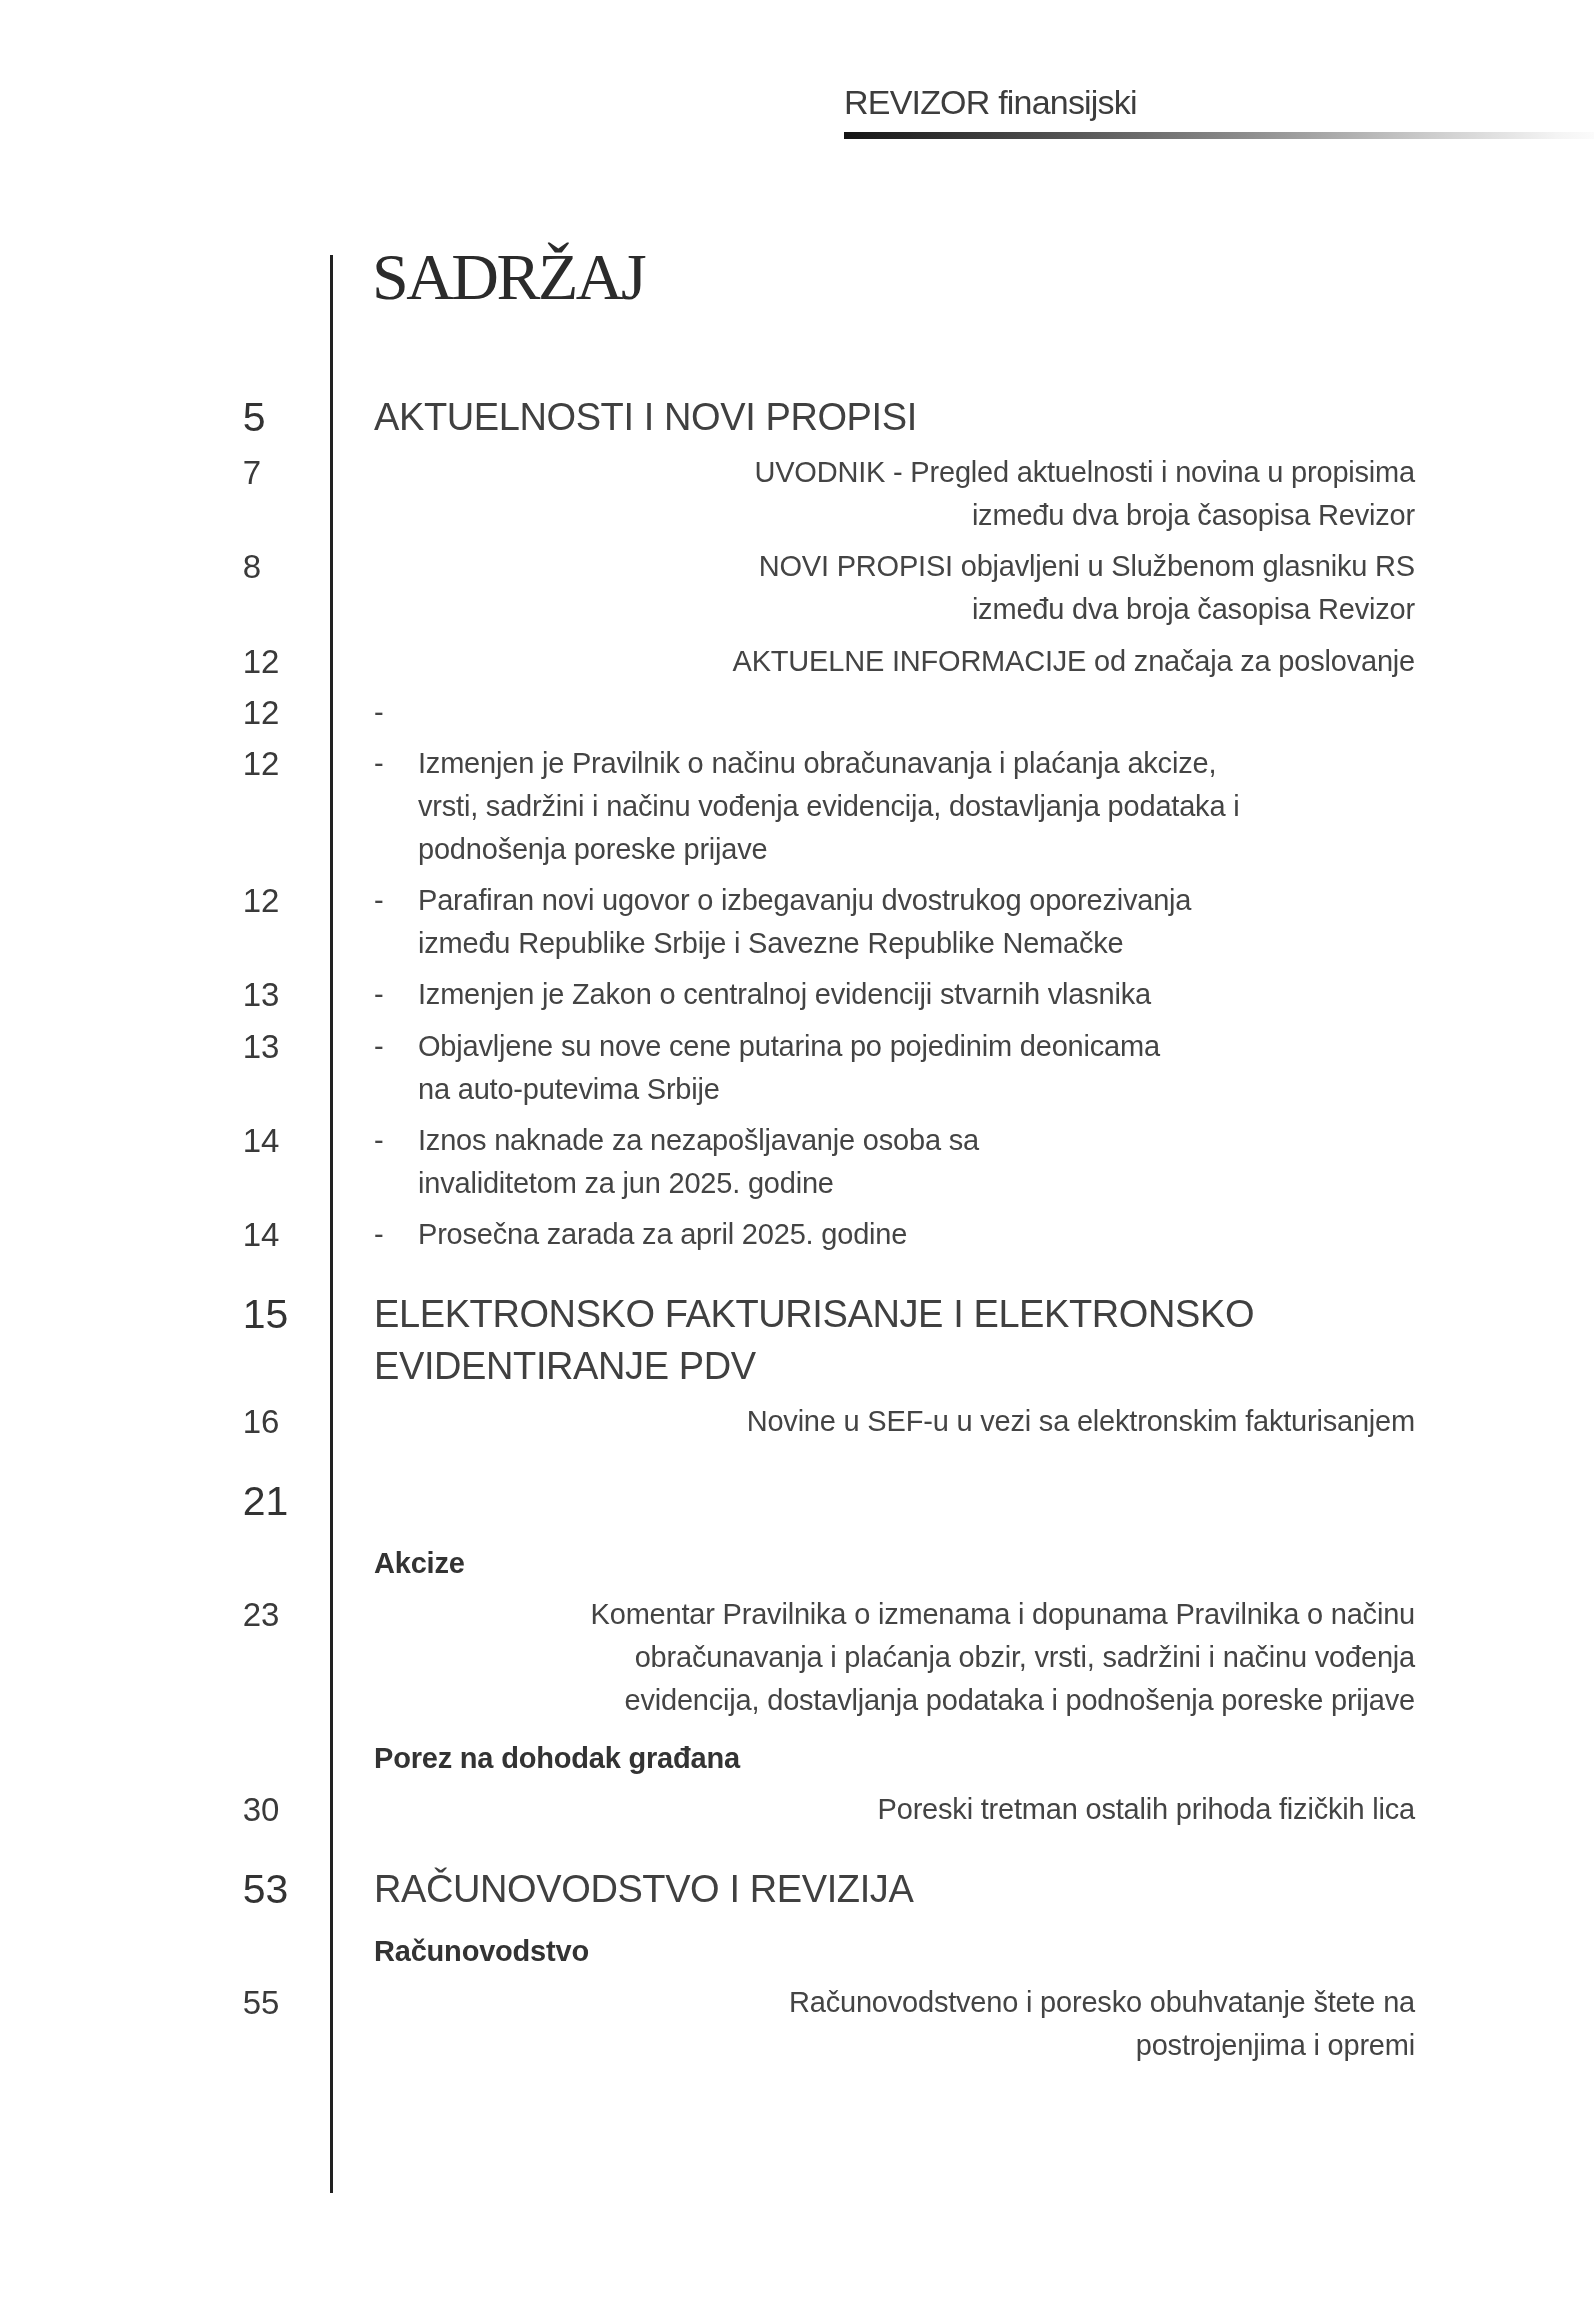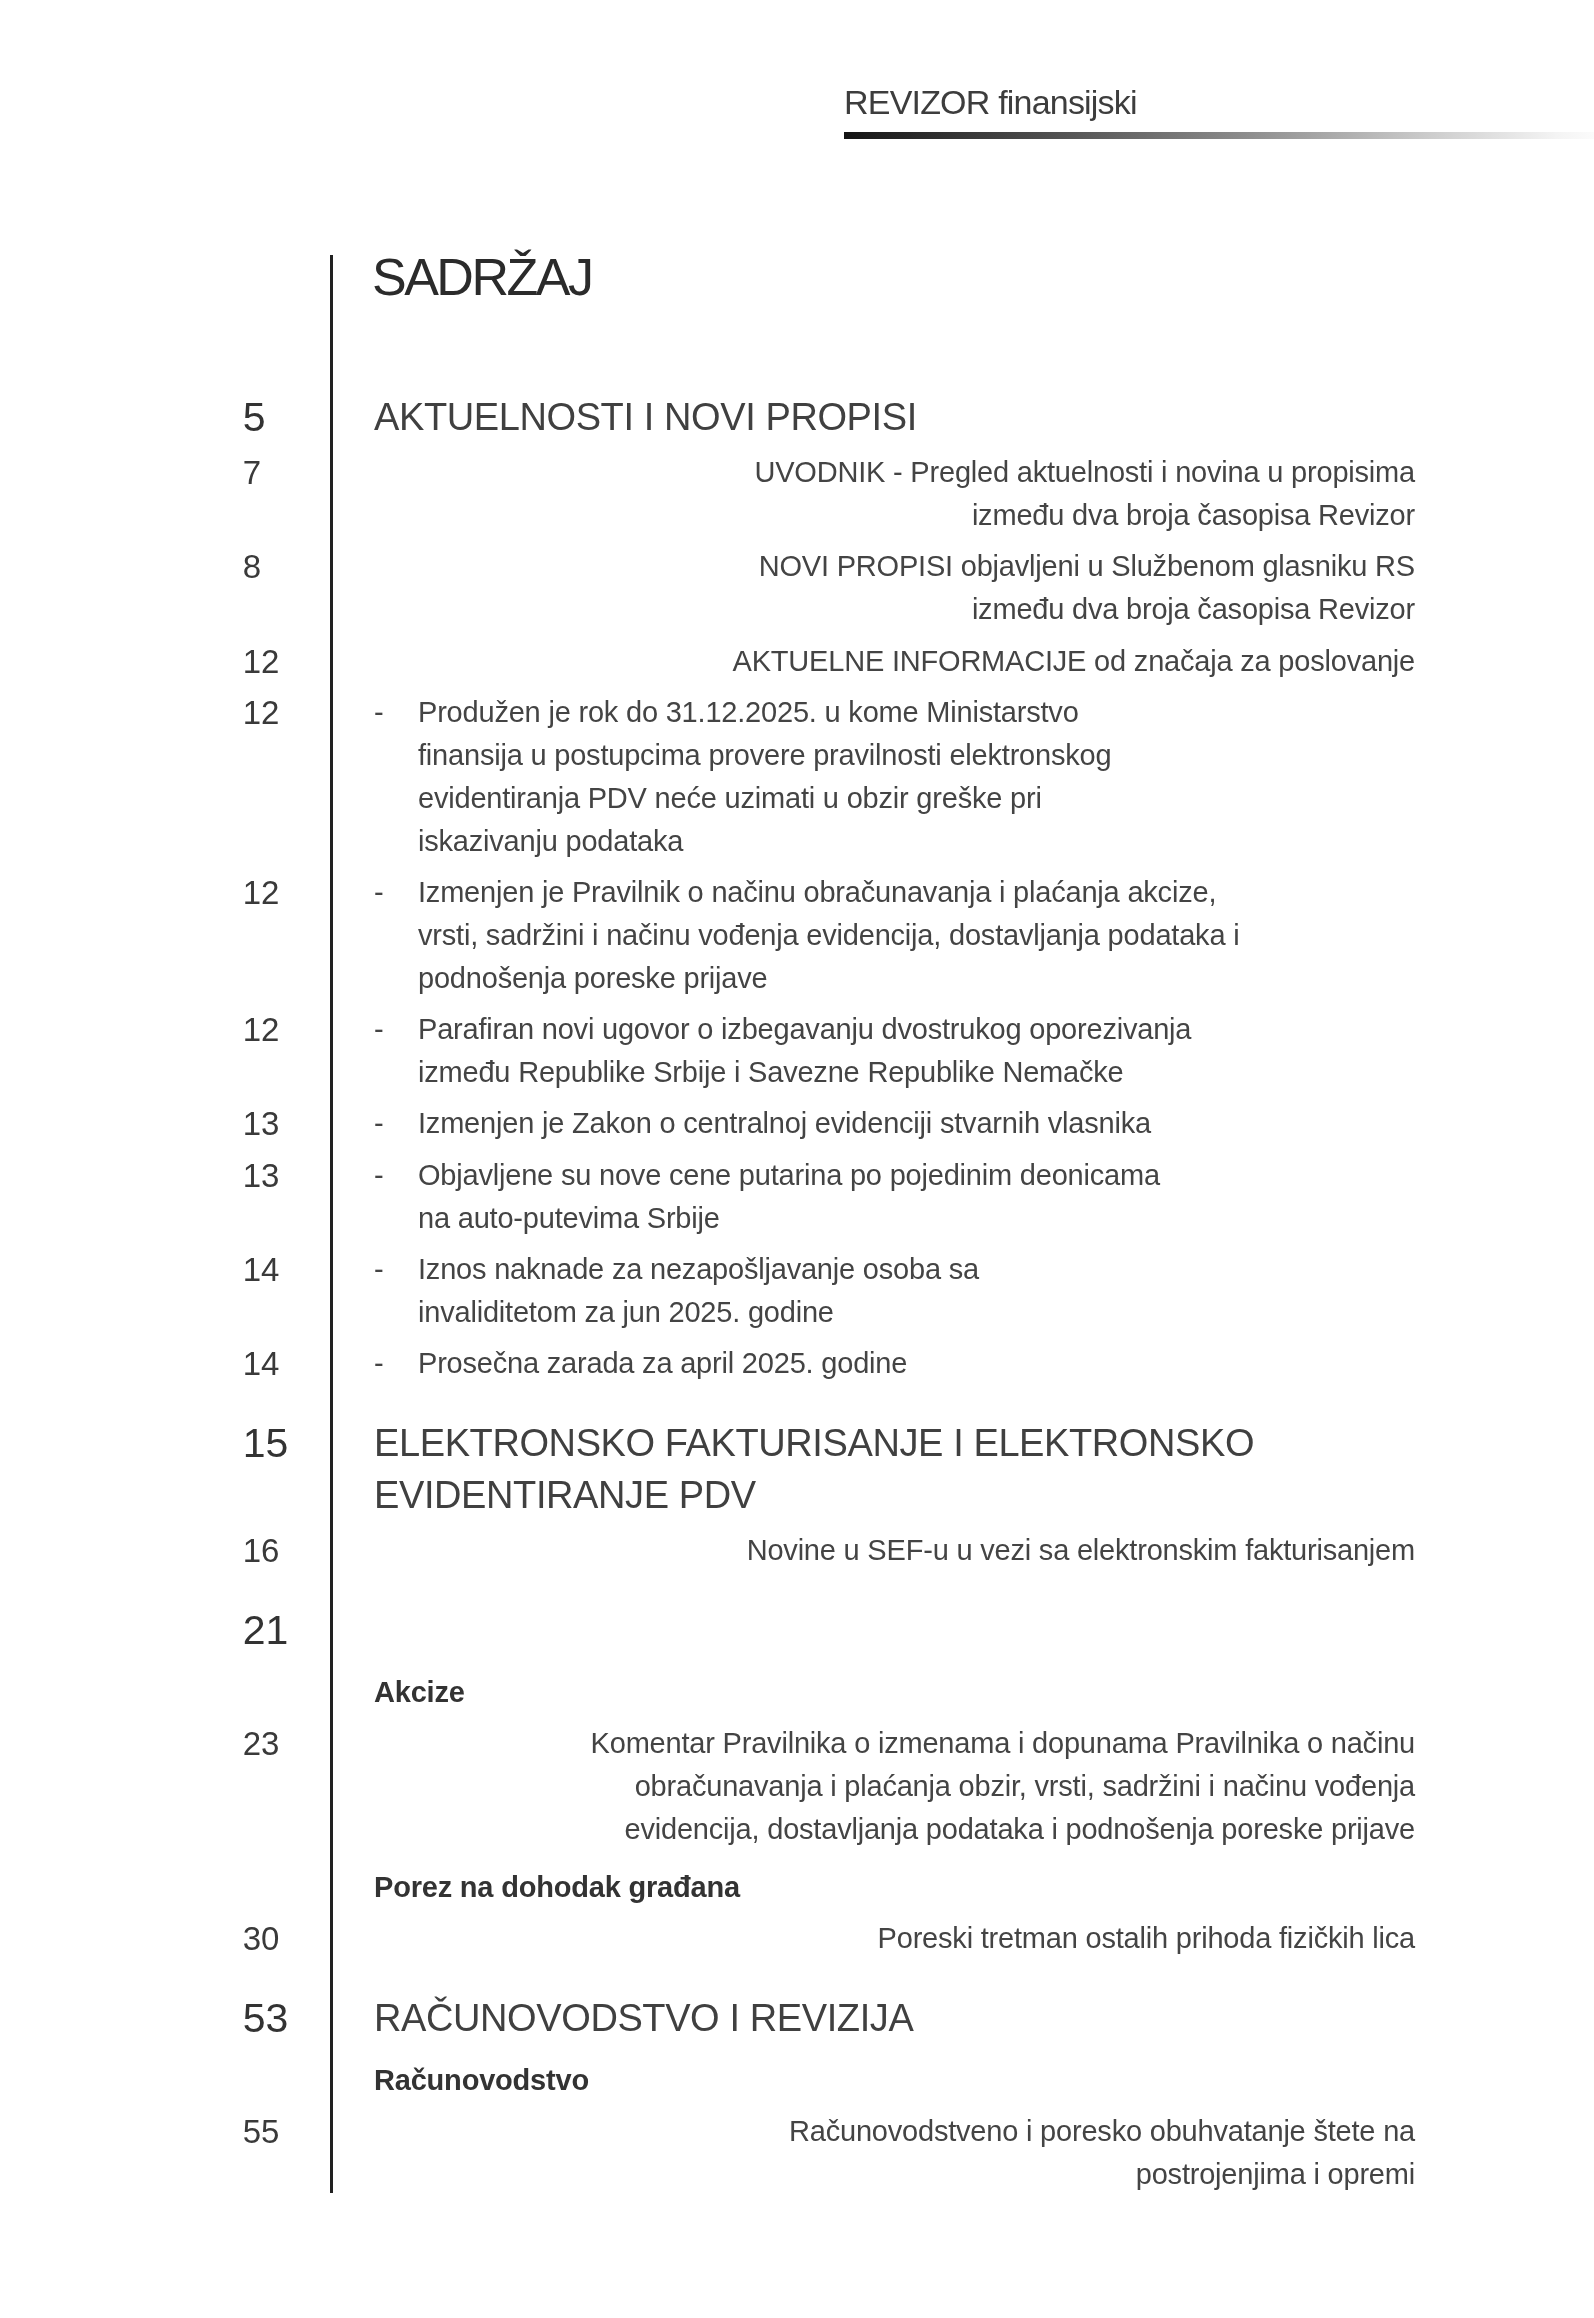--- a/index.html
+++ b/index.html
@@ -32,26 +32,27 @@
     width: 750px;
     height: 6.5px;
     background: linear-gradient(to right, #141414 0%, #555555 30%, #909090 55%, #cccccc 78%, #f4f4f4 95%, #fbfbfb 100%);
   }
 
   
   .page-title {
     position: absolute;
     left: 372px;
     top: 236px;
-    font-size: 52px;
+    font-size: 66px;
     line-height: 82px;
     font-weight: 400;
     letter-spacing: -2.5px;
     color: #2b2b2b;
     white-space: nowrap;
+    font-family: Liberation Serif, serif;
   }
 
   
   .toc-divider {
     position: absolute;
     left: 330px;
     top: 255px;
     width: 2.5px;
     height: 1938px;
     background: #212121;
@@ -132,24 +133,21 @@
         <div class="num">8</div>
         <div class="txt">NOVI PROPISI objavljeni u Službenom glasniku RS
 između dva broja časopisa Revizor</div>
       </div>
       <div class="row entry">
         <div class="num">12</div>
         <div class="txt">AKTUELNE INFORMACIJE od značaja za poslovanje</div>
       </div>
       <div class="row dash">
         <div class="num">12</div>
-        <div class="txt"><span class="dash-marker">-</span><span>Produžen je rok do 31.12.2025. u kome Ministarstvo
-finansija u postupcima provere pravilnosti elektronskog
-evidentiranja PDV neće uzimati u obzir greške pri
-iskazivanju podataka</span></div>
+        <div class="txt"><span class="dash-marker">-</span></div>
       </div>
       <div class="row dash">
         <div class="num">12</div>
         <div class="txt"><span class="dash-marker">-</span><span>Izmenjen je Pravilnik o načinu obračunavanja i plaćanja akcize,
 vrsti, sadržini i načinu vođenja evidencija, dostavljanja podataka i
 podnošenja poreske prijave</span></div>
       </div>
       <div class="row dash">
         <div class="num">12</div>
         <div class="txt"><span class="dash-marker">-</span><span>Parafiran novi ugovor o izbegavanju dvostrukog oporezivanja

